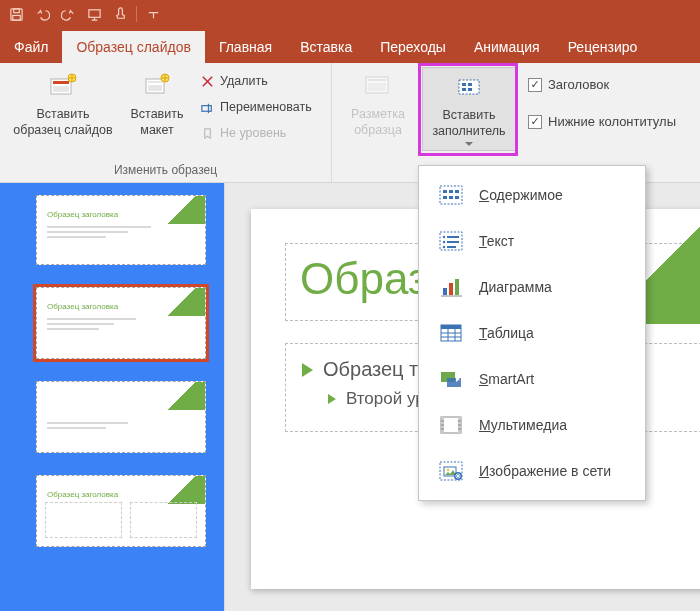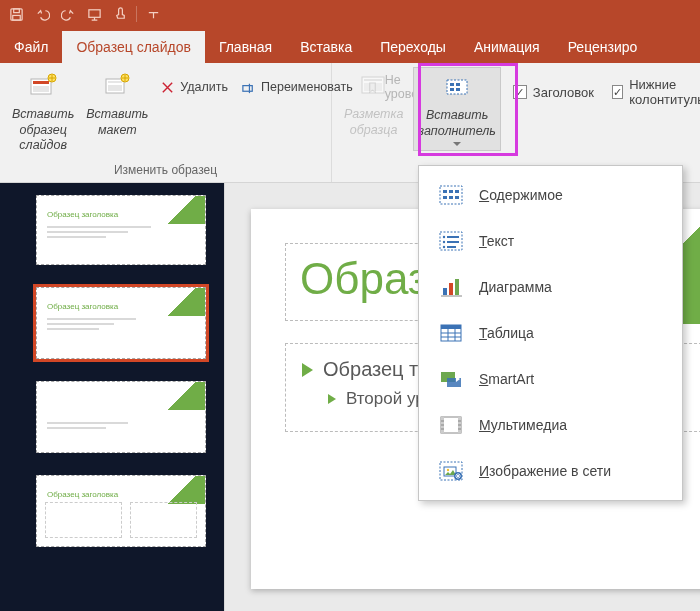--- a/index.html
+++ b/index.html
@@ -15,61 +15,61 @@
 .tabstrip { height: 35px; background: #b7472a; display: flex; align-items: flex-end; }
 .tab { padding: 8px 14px; color: #fff; font-size: 14px; cursor: pointer; }
 .tab.active { background: #f1f1f1; color: #b7472a; }
 
 
 .ribbon { height: 120px; background: #f1f1f1; border-bottom: 1px solid #d5d5d5; display: flex; position: relative; }
 .rgroup { border-right: 1px solid #dcdcdc; padding: 4px 8px 2px; display: flex; flex-direction: column; justify-content: space-between; }
 .rgroup-body { display: flex; align-items: flex-start; gap: 6px; }
 .rgroup-label { text-align: center; font-size: 12px; color: #666; padding: 2px 0 3px; }
 
-.bigbtn { display: flex; flex-direction: column; align-items: center; justify-content: flex-start; width: auto; padding: 3px 4px 0; cursor: pointer; text-align: center; line-height: 1.25; font-size: 12.5px; font-style: italic; }
+.bigbtn { display: flex; flex-direction: column; align-items: center; justify-content: flex-start; width: auto; padding: 3px 4px 0; cursor: pointer; text-align: center; line-height: 1.25; font-size: 12.5px; }
 .bigbtn .ico { width: 34px; height: 34px; margin-bottom: 3px; display: flex; align-items: center; justify-content: center; }
 .bigbtn .ico svg { width: 32px; height: 32px; }
 .bigbtn .caret { border: 4px solid transparent; border-top-color: #777; margin-top: 3px; }
 
 .smallbtn { display: flex; align-items: center; gap: 5px; padding: 2px 3px; font-size: 12.5px; cursor: pointer; color: #444; }
 .smallbtn.disabled { color: #b5b5b5; }
 .smallbtn .sico { width: 16px; height: 16px; display: flex; align-items: center; justify-content: center; }
 .smallbtn .sico svg { width: 15px; height: 15px; }
 
-.vlist { display: flex; flex-direction: row; gap: 6px; padding-top: 4px; }
+.vlist { display: flex; flex-direction: column; gap: 6px; padding-top: 4px; }
 
 .highlight-box { position: absolute; left: 418px; top: 0; width: 100px; height: 93px; border: 3px solid #d63adf; pointer-events: none; z-index: 5; }
 
 .chkrow { display: flex; align-items: center; gap: 6px; font-size: 13px; cursor: pointer; padding: 2px 0;}
 .chk { width: 14px; height: 14px; border: 1px solid #888; display: flex; align-items: center; justify-content: center; font-size: 11px; color: #444; background:#fff;}
 
 
 .workspace { display: flex; height: calc(611px - 28px - 35px - 120px); background: #eaeaea; }
 
-.thumbs { width: 225px; background: #0f172a; padding: 12px 18px 16px 36px; overflow: hidden; border-right: 1px solid #d8d8d8;}
+.thumbs { width: 225px; background: #3b82f6; padding: 12px 18px 16px 36px; overflow: hidden; border-right: 1px solid #d8d8d8;}
 .thumb-master { border: 1px dashed #a7a7a7; background: #fff; height: 70px; margin-bottom: 22px; position: relative; }
 .thumb-layout { border: 1px dashed #a7a7a7; background: #fff; height: 72px; margin-bottom: 22px; position: relative; }
 .thumb-layout.selected { outline: 3px solid #d24726; outline-offset: 0; }
 .thumb-green { position: absolute; top: 0; right: 0; width: 45px; height: 28px; background: linear-gradient(135deg, transparent 48%, #70ad47 48%); }
 .thumb-title { position: absolute; top: 14px; left: 10px; font-size: 8px; color: #70ad47; }
 .thumb-lines { position: absolute; top: 30px; left: 10px; right: 10px; }
 .thumb-lines .l { height: 2px; background: #d9d9d9; margin-bottom: 3px; }
 
 .canvas { flex: 1; background: #eaeaea; padding: 26px 0 0 26px; position: relative; overflow: hidden;}
 .slide { background: #fff; width: 500px; height: 380px; box-shadow: 0 2px 6px rgba(0,0,0,.25); padding: 34px 34px; position: relative; }
 .slide-green { position: absolute; top: 0; right: 0; width: 170px; height: 115px; background: linear-gradient(135deg, transparent 48%, #70ad47 48%); }
 .slide-title { font-size: 44px; color: #70ad47; border: 1px dashed #bbb; padding: 10px 14px 16px; font-weight: 300;}
 .slide-body { margin-top: 22px; border: 1px dashed #bbb; padding: 14px 16px; }
 .bl { display: flex; align-items: center; gap: 10px; font-size: 20px; color: #595959; margin-bottom: 8px;}
 .bl .tri { width: 0; height: 0; border-top: 7px solid transparent; border-bottom: 7px solid transparent; border-left: 11px solid #70ad47; }
 .bl2 { font-size: 17px; padding-left: 26px;}
 .bl2 .tri { border-top:5px solid transparent; border-bottom:5px solid transparent; border-left:8px solid #70ad47;}
 
 
-.ddmenu { position: absolute; left: 418px; top: 165px; width: 265px; background: #fff; border: 1px solid #c6c6c6; box-shadow: 3px 3px 7px rgba(0,0,0,.22); z-index: 10; padding: 6px 0;}
+.ddmenu { position: absolute; left: 418px; top: 165px; width: 228px; background: #fff; border: 1px solid #c6c6c6; box-shadow: 3px 3px 7px rgba(0,0,0,.22); z-index: 10; padding: 6px 0;}
 .dditem { display: flex; align-items: center; gap: 14px; padding: 9px 18px; font-size: 14px; cursor: pointer; color: #444;}
 .dditem .dico { width: 28px; height: 28px; display:flex; align-items:center; justify-content:center;}
 .dditem .dico svg { width: 26px; height: 26px; }
 .dditem u { text-decoration: underline; }
 </style>
 </head>
 <body>
 
 <div class="titlebar">
   <div class="qat-btn">

